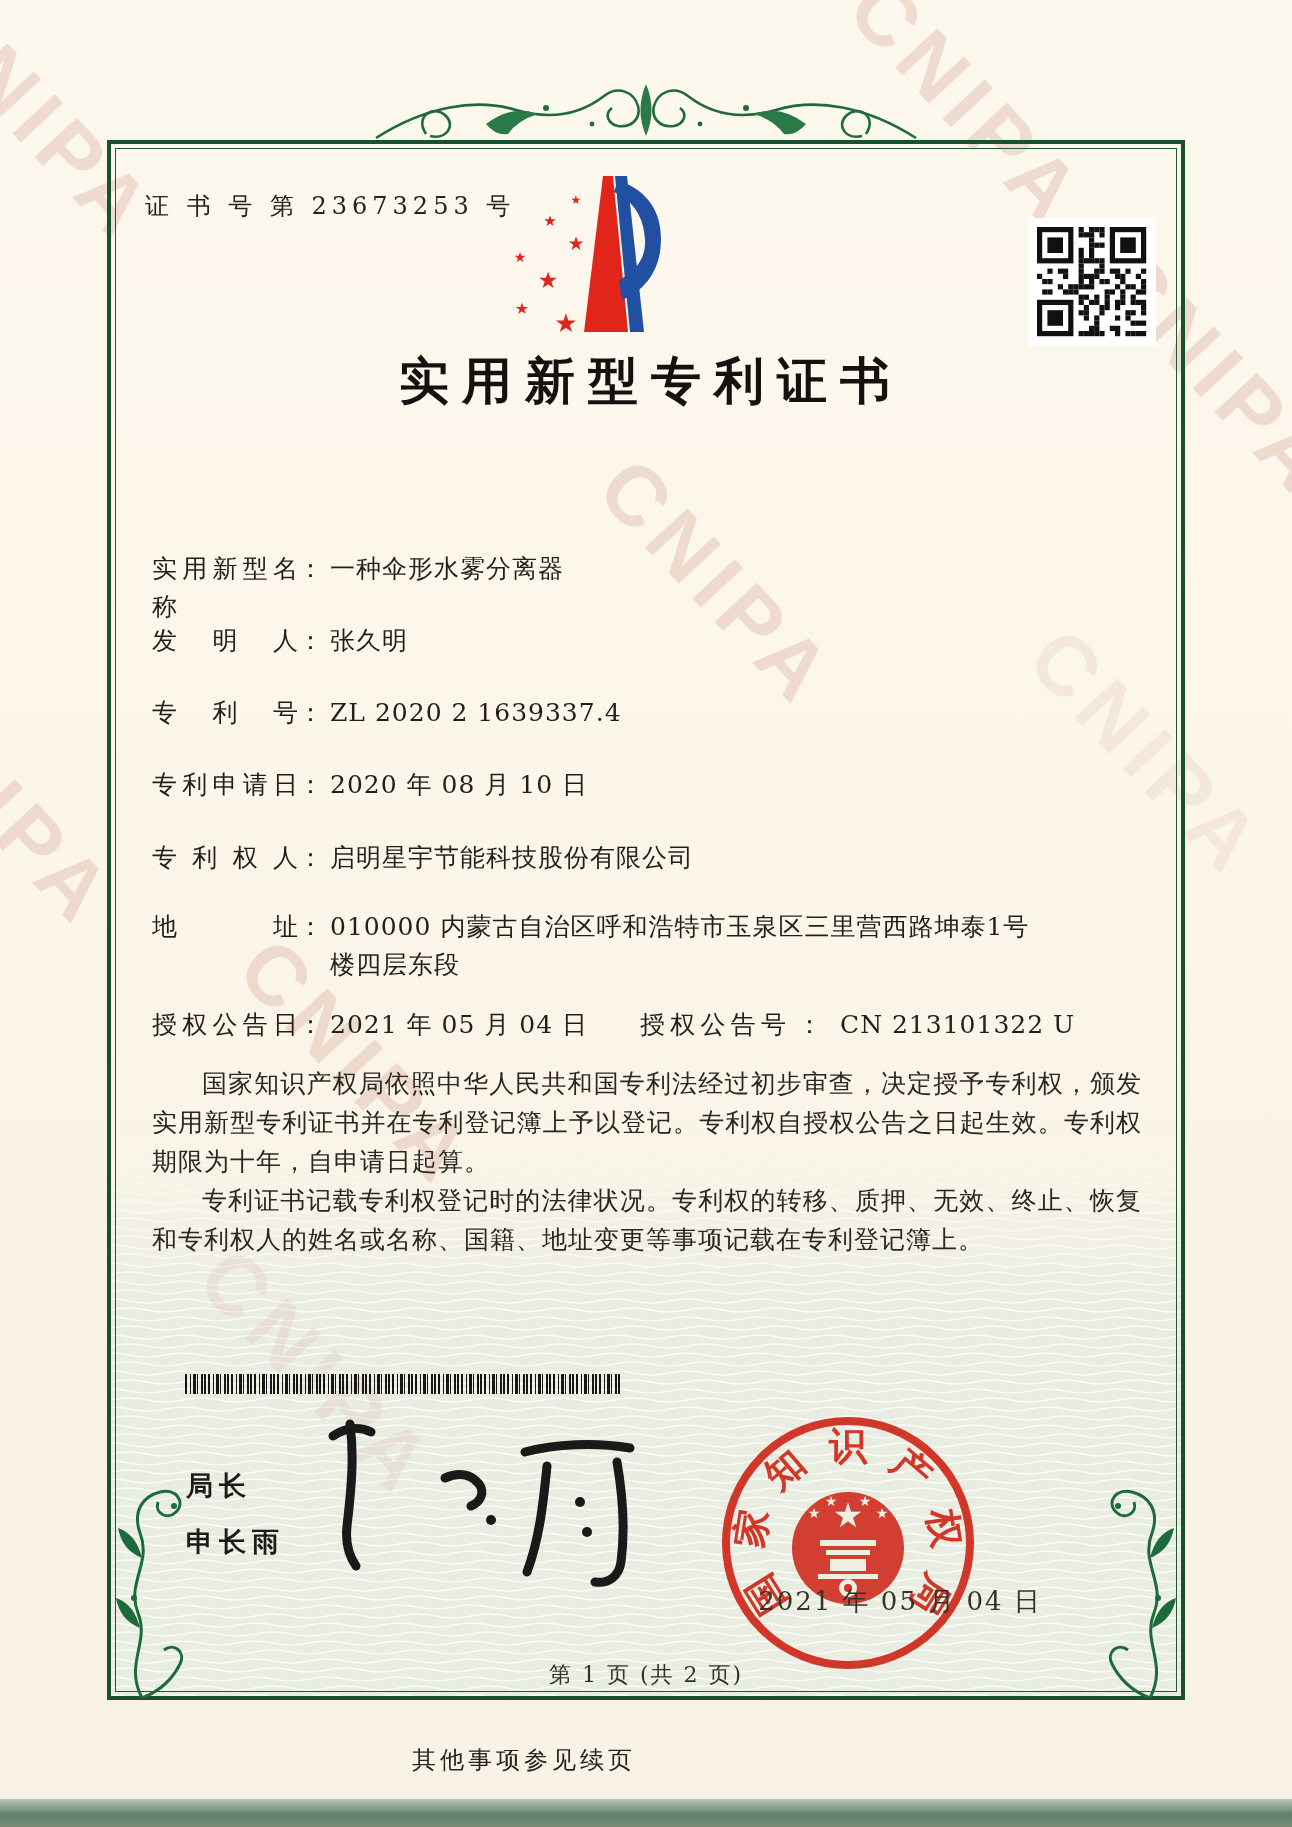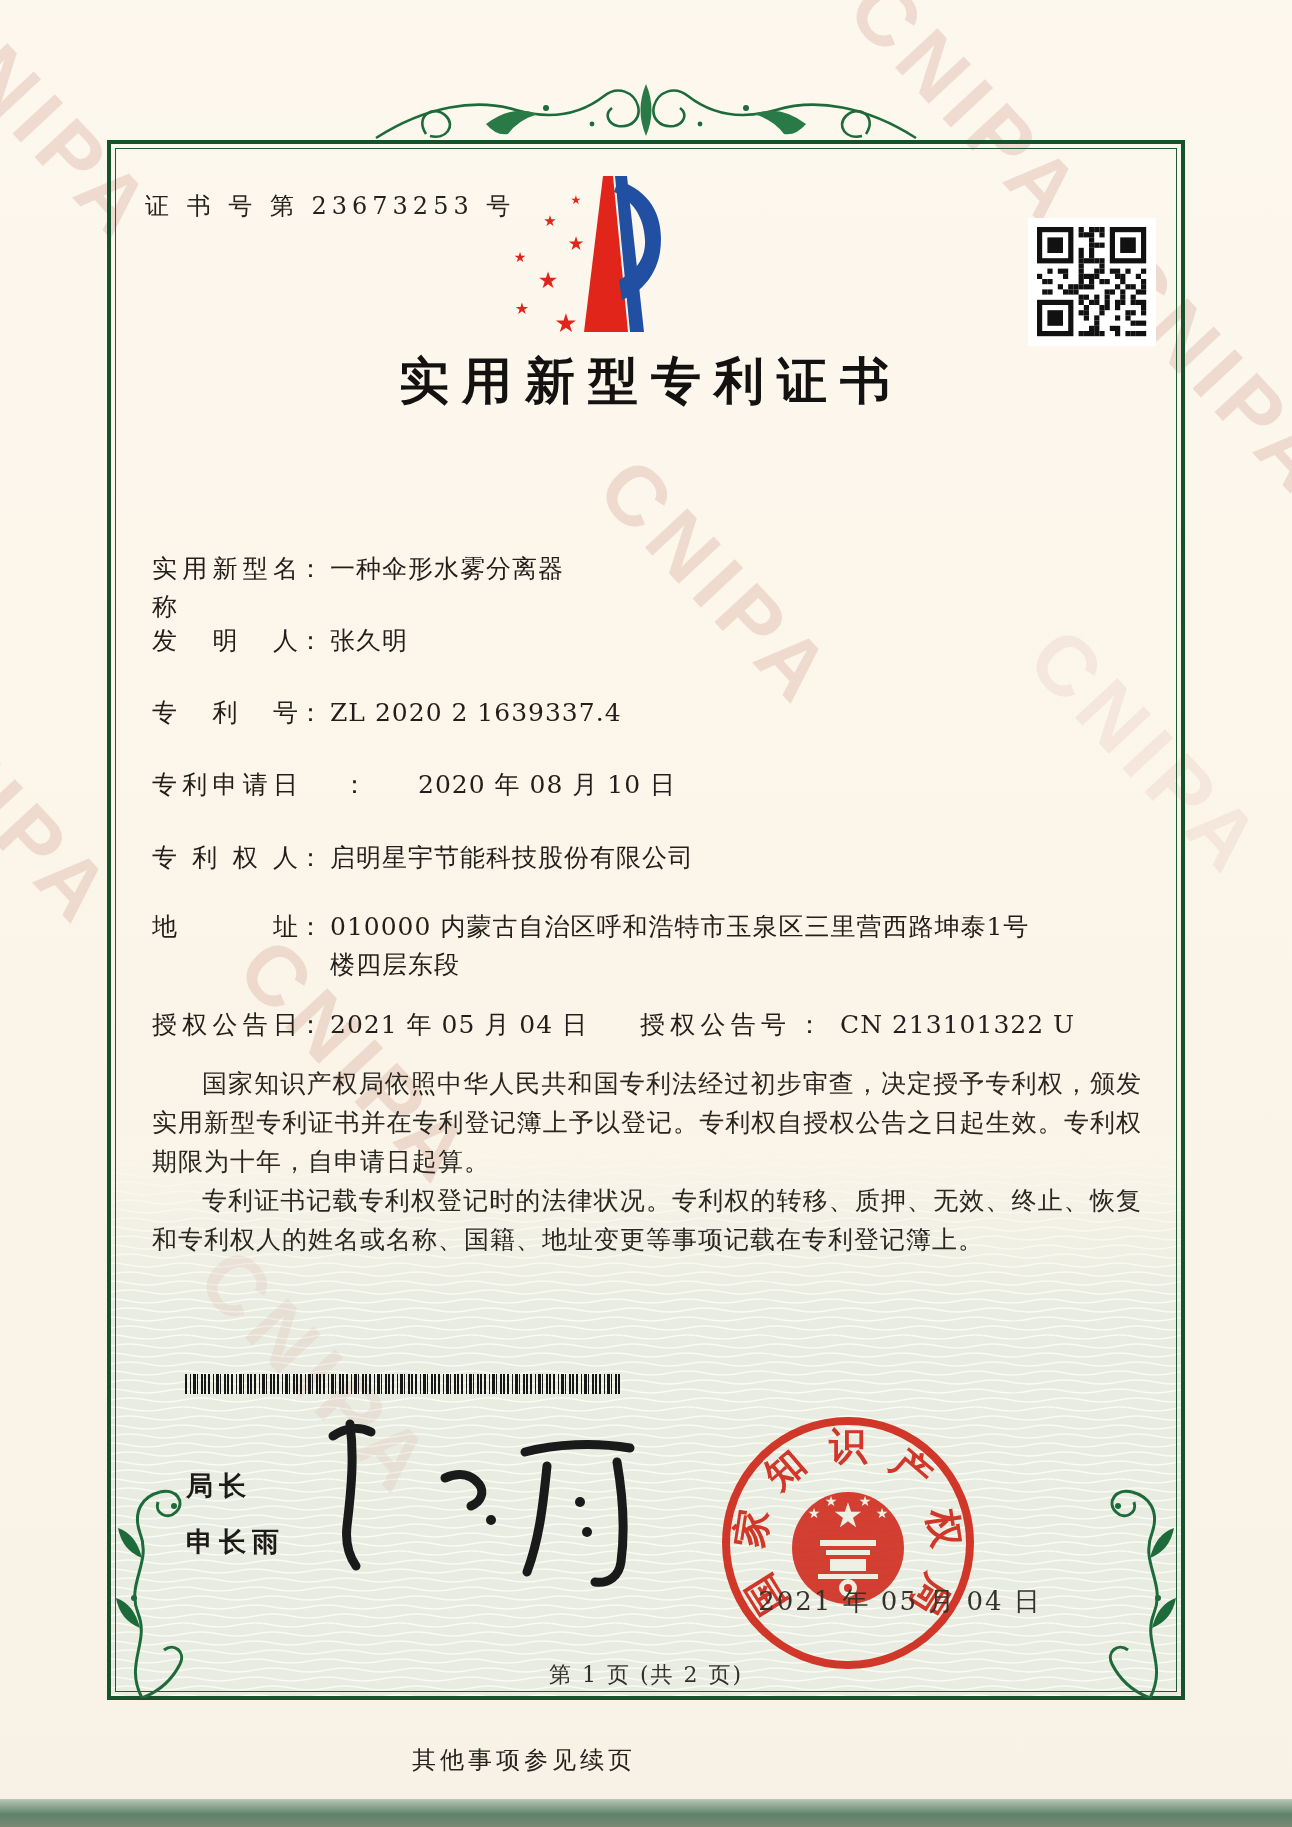--- a/index.html
+++ b/index.html
@@ -343,21 +343,21 @@
   <div class="f-row" style="top:622px;">
     <span class="f-label">发明人</span>
       <span class="f-colon">：</span>
     <span class="f-value">张久明</span>
   </div>
   <div class="f-row" style="top:694px;">
     <span class="f-label">专利号</span>
       <span class="f-colon">：</span>
     <span class="f-value">ZL 2020 2 1639337.4</span>
   </div>
-  <div class="f-row" style="top:766px;gap:44px;">
+  <div class="f-row" style="top:766px;">
     <span class="f-label">专利申请日</span>
       <span class="f-colon">：</span>
     <span class="f-value">2020 年 08 月 10 日</span>
   </div>
   <div class="f-row" style="top:839px;align-items:center;">
     <span class="f-label">专利权人</span>
       <span class="f-colon">：</span>
     <span class="f-value">启明星宇节能科技股份有限公司</span>
   </div>
   <div class="f-row" style="top:908px;">

